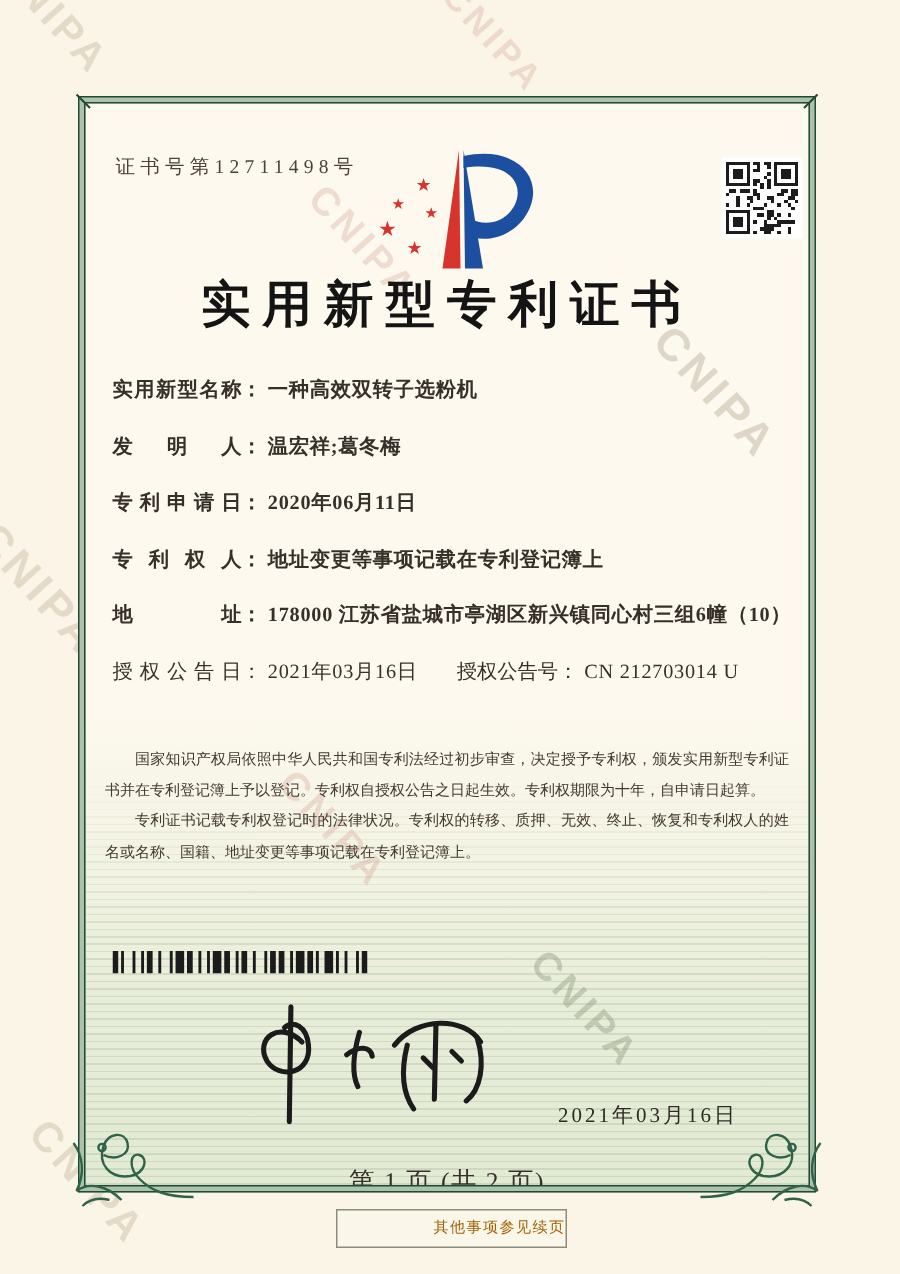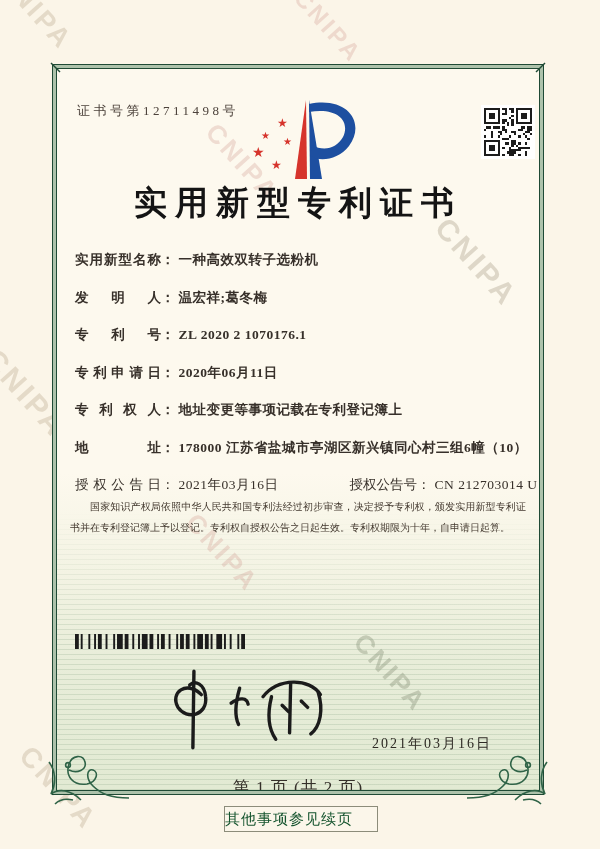--- a/index.html
+++ b/index.html
@@ -46,21 +46,21 @@
 
   .title{position:absolute;left:0;right:0;top:112px;margin:0;text-align:center;
         font-size:33px;font-weight:700;letter-spacing:8px;color:#141414;z-index:2;}
 
   .fields{position:absolute;left:18px;right:12px;top:180px;z-index:2;font-size:13.5px;color:#37302a;}
   .field{line-height:22px;margin-bottom:15.5px;white-space:nowrap;font-weight:bold;}
   .flabel{display:inline-block;width:86px;text-align:justify;text-align-last:justify;
         -moz-text-align-last:justify;vertical-align:top;}
   .colon{display:inline-block;margin-right:4px;}
   .fvalue{letter-spacing:.5px;}
-  .grant-row{display:flex;margin-top:6px;line-height:22px;white-space:nowrap;gap:45px;}
+  .grant-row{display:flex;margin-top:6px;line-height:22px;white-space:nowrap;}
   .grant-row .g2{margin-left:26px;}
   .g2 .flabel2{display:inline-block;margin-right:0;}
 
   .paras{position:absolute;left:13px;right:13px;top:428px;z-index:2;}
   .paras p{margin:0;text-indent:2em;font-size:10px;line-height:20.5px;
         text-align:justify;color:#43392f;}
 
   .barcode{position:absolute;left:18px;top:565px;z-index:2;}
 
   .signer{position:absolute;left:24px;top:616px;z-index:2;
@@ -73,22 +73,22 @@
         font-size:17px;color:#35302a;letter-spacing:1px;z-index:2;}
 
   .corner-tick{position:absolute;z-index:3;}
   .tick-tl{left:-3px;top:-3px;}
   .tick-tr{right:-3px;top:-3px;transform:scaleX(-1);}
   .flourish{position:absolute;z-index:3;}
   .fl-br{right:-8px;bottom:-12px;}
   .fl-bl{left:-8px;bottom:-12px;transform:scaleX(-1);}
 
   .cont-note{position:absolute;left:224px;top:806px;width:152px;height:24px;
-        line-height:24px;text-align:left;border:1px solid #8c8c7a;
-        font-size:15px;color:#14532d;background:#fbf6ea;z-index:2;letter-spacing:1px;}
+        line-height:24px;text-align:right;border:1px solid #8c8c7a;
+        font-size:10px;color:#a16207;background:#fbf6ea;z-index:2;letter-spacing:1px;}
 </style>
 </head>
 <body>
 
 <div class="page">
 
   <span class="wm w1">CNIPA</span>
   <span class="wm w2 pink">CNIPA</span>
   <span class="wm w4">CNIPA</span>
   <span class="wm w7">CNIPA</span>
@@ -229,43 +229,41 @@
       <h1 class="title">实用新型专利证书</h1>
 
       <div class="fields">
         <div class="field">
           <span class="flabel">实用新型名称</span><span class="colon">：</span><span class="fvalue">一种高效双转子选粉机</span>
         </div>
         <div class="field">
           <span class="flabel">发明人</span><span class="colon">：</span><span class="fvalue">温宏祥;葛冬梅</span>
         </div>
         <div class="field">
-          <span class="flabel">专利号</span><span class="colon">：</span><span class="fvalue">ZL 2020 2 1070176.1</span>
-        </div>
-        <div class="field">
           <span class="flabel">专利申请日</span><span class="colon">：</span><span class="fvalue">2020年06月11日</span>
         </div>
         <div class="field">
           <span class="flabel">专利权人</span><span class="colon">：</span><span class="fvalue">地址变更等事项记载在专利登记簿上</span>
         </div>
         <div class="field">
           <span class="flabel">地址</span><span class="colon">：</span><span class="fvalue">178000 江苏省盐城市亭湖区新兴镇同心村三组6幢（10）</span>
         </div>
         <div class="grant-row">
           <div>
             <span class="flabel">授权公告日</span><span class="colon">：</span><span class="fvalue">2021年03月16日</span>
           </div>
           <div class="g2">
             <span class="flabel2">授权公告号</span><span class="colon">：</span><span class="fvalue">CN 212703014 U</span>
           </div>
         </div>
       </div>
 
       <div class="paras">
         <p>国家知识产权局依照中华人民共和国专利法经过初步审查，决定授予专利权，颁发实用新型专利证书并在专利登记簿上予以登记。专利权自授权公告之日起生效。专利权期限为十年，自申请日起算。</p>
+        <p>专利证书记载专利权登记时的法律状况。专利权的转移、质押、无效、终止、恢复和专利权人的姓名或名称、国籍、地址变更等事项记载在专利登记簿上。</p>
       </div>
 
       <div class="barcode">
         <svg id="barcode-svg" width="170" height="15" preserveAspectRatio="none" viewBox="0 0 89 16">
             <rect x="0" y="0" width="2" height="16" fill="#1b1b1b"></rect>
             <rect x="3" y="0" width="1" height="16" fill="#1b1b1b"></rect>
             <rect x="7" y="0" width="1" height="16" fill="#1b1b1b"></rect>
             <rect x="10" y="0" width="1" height="16" fill="#1b1b1b"></rect>
             <rect x="12" y="0" width="2" height="16" fill="#1b1b1b"></rect>
             <rect x="16" y="0" width="1" height="16" fill="#1b1b1b"></rect>

